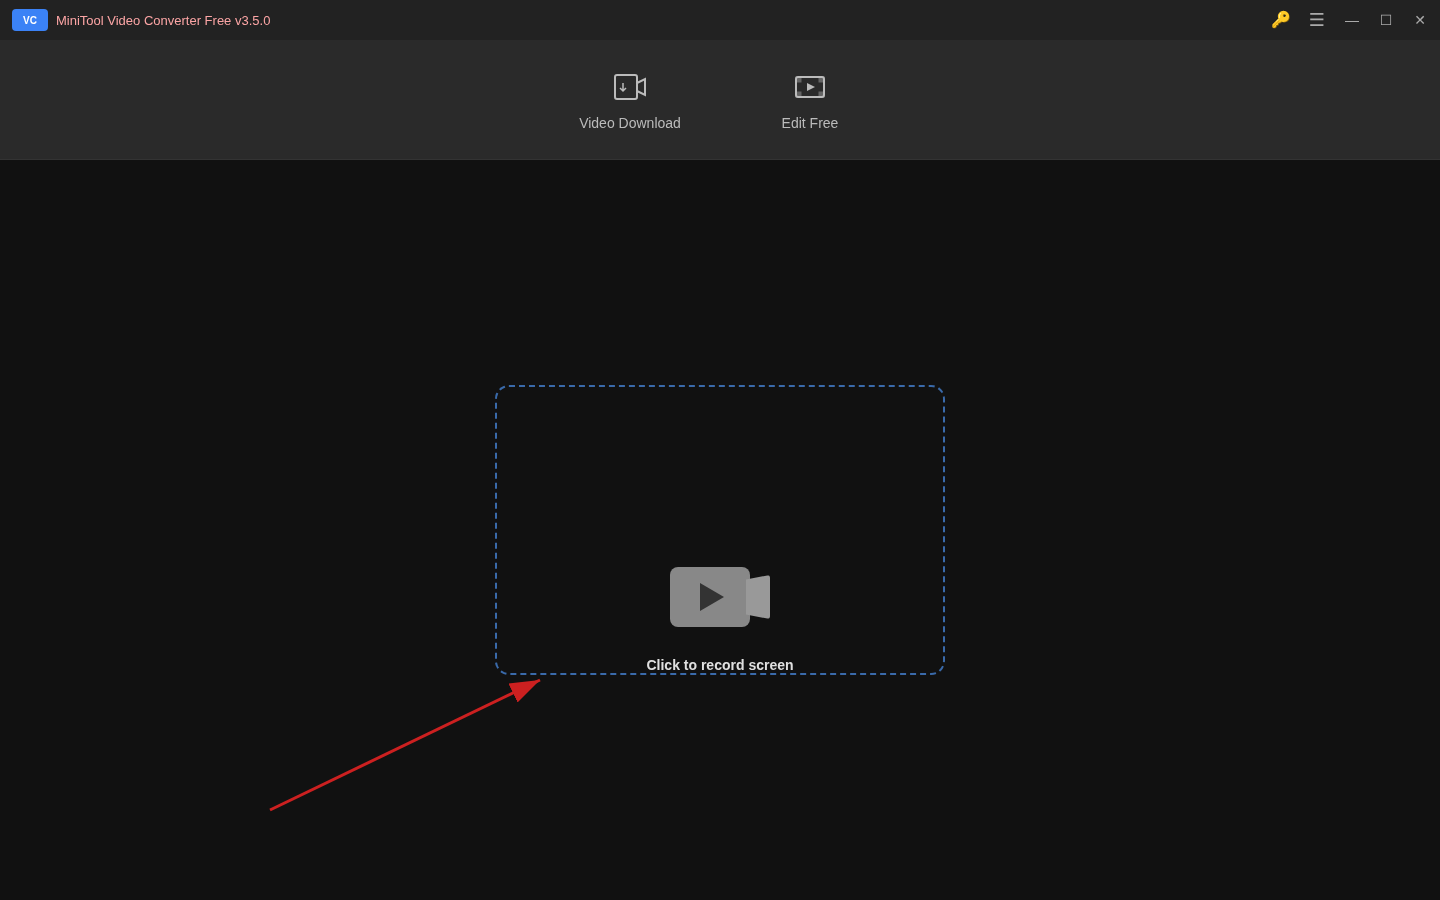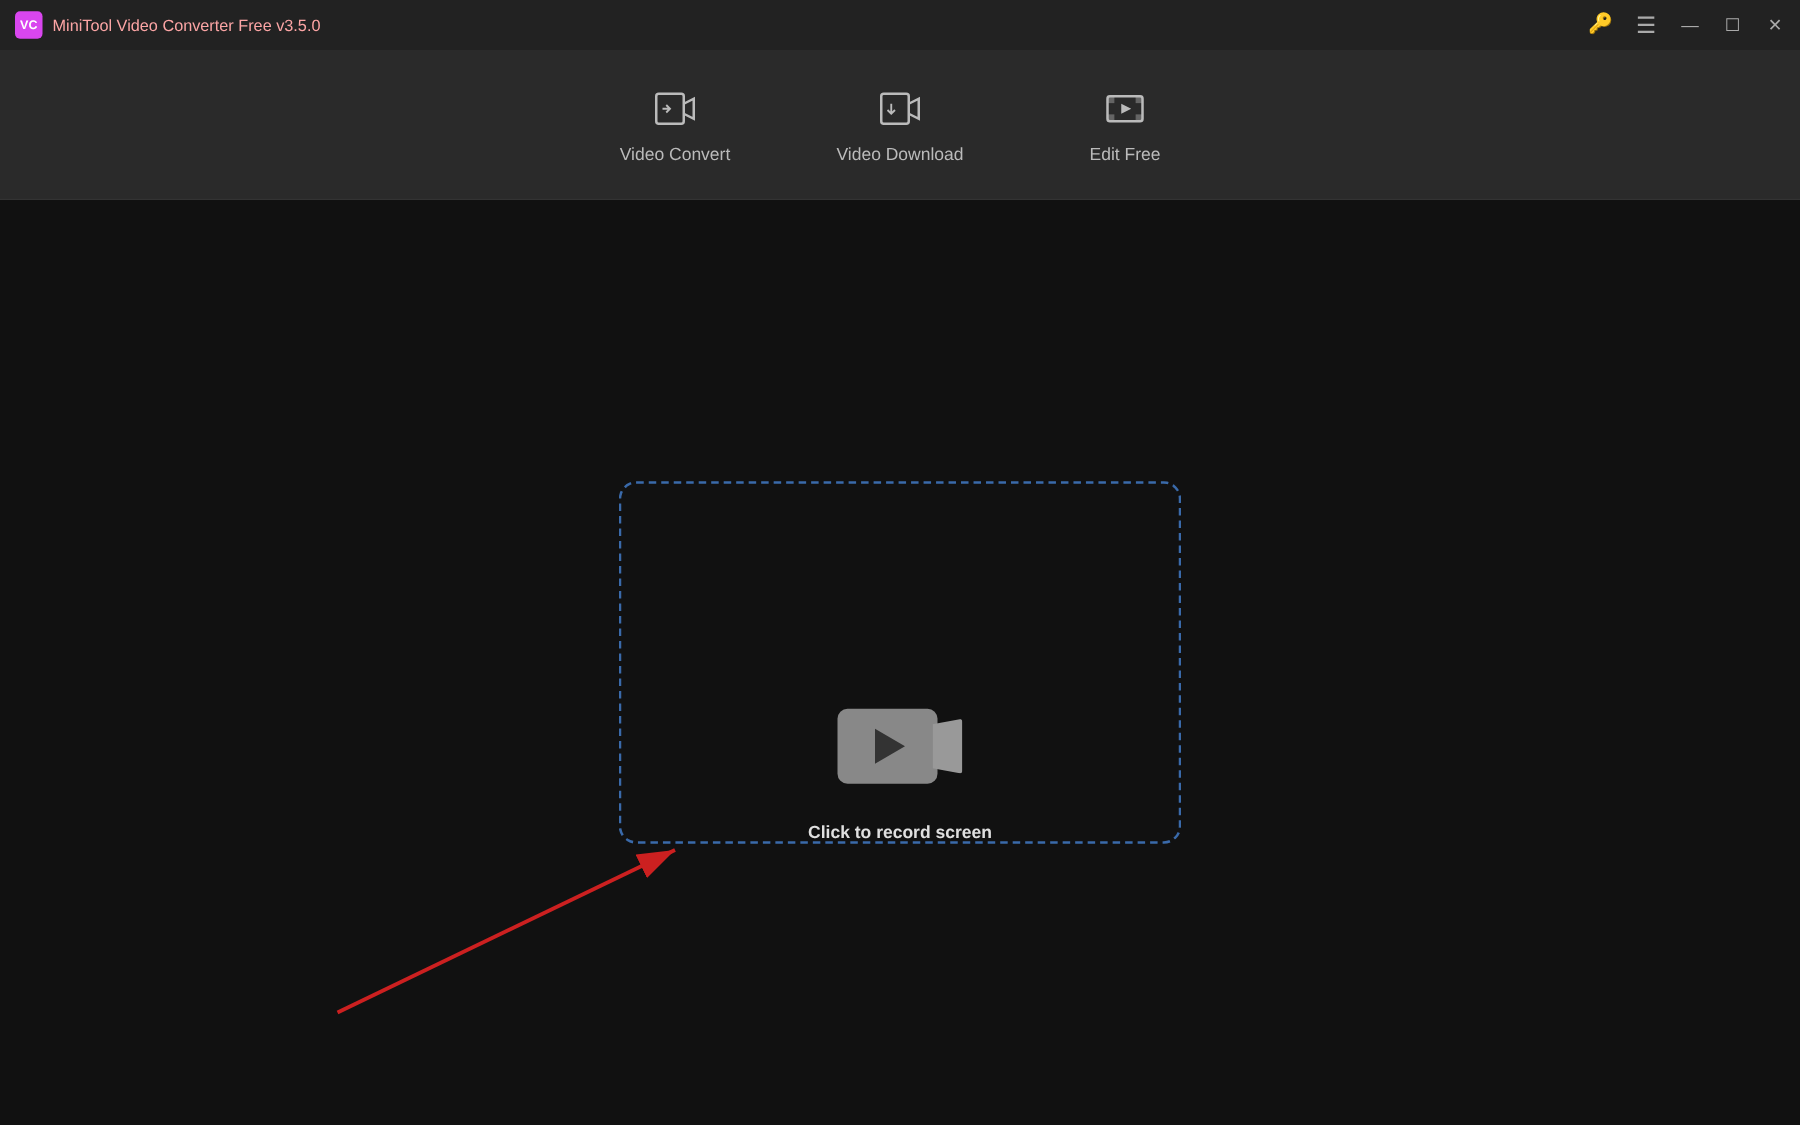--- a/index.html
+++ b/index.html
@@ -24,23 +24,23 @@
       user-select: none;
     }
 
     .titlebar-left {
       display: flex;
       align-items: center;
       gap: 8px;
     }
 
     .app-logo {
-      width: 22px;
+      width: 36px;
       height: 22px;
-      background: #d946ef;
+      background: #3b82f6;
       border-radius: 4px;
       display: flex;
       align-items: center;
       justify-content: center;
       font-size: 11px;
       font-weight: bold;
       color: #fff;
       flex-shrink: 0;
     }
 
@@ -222,28 +222,20 @@
     <span class="titlebar-btn">—</span>
 
     <span class="titlebar-btn">☐</span>
 
     <span class="titlebar-btn" style="color:#aaa;">✕</span>
   </div>
 </div>
 
 <div class="navbar">
 
-  <div class="nav-item">
-    <svg class="icon-svg" viewBox="0 0 36 36" fill="none" xmlns="http://www.w3.org/2000/svg">
-      <rect x="3" y="6" width="22" height="24" rx="2" stroke="#bbb" stroke-width="2" fill="none"></rect>
-      <path d="M25 14 L33 10 L33 26 L25 22" stroke="#bbb" stroke-width="2" fill="none"></path>
-      <path d="M8 18 L14 18 M11 15 L14 18 L11 21" stroke="#bbb" stroke-width="1.5"></path>
-    </svg>
-    <span class="nav-label">Video Convert</span>
-  </div>
 
   <div class="nav-item">
     <svg class="icon-svg" viewBox="0 0 36 36" fill="none" xmlns="http://www.w3.org/2000/svg">
       <rect x="3" y="6" width="22" height="24" rx="2" stroke="#bbb" stroke-width="2" fill="none"></rect>
       <path d="M25 14 L33 10 L33 26 L25 22" stroke="#bbb" stroke-width="2" fill="none"></path>
       <path d="M11 14 L11 22 M8 19 L11 22 L14 19" stroke="#bbb" stroke-width="1.5"></path>
     </svg>
     <span class="nav-label">Video Download</span>
   </div>
 

